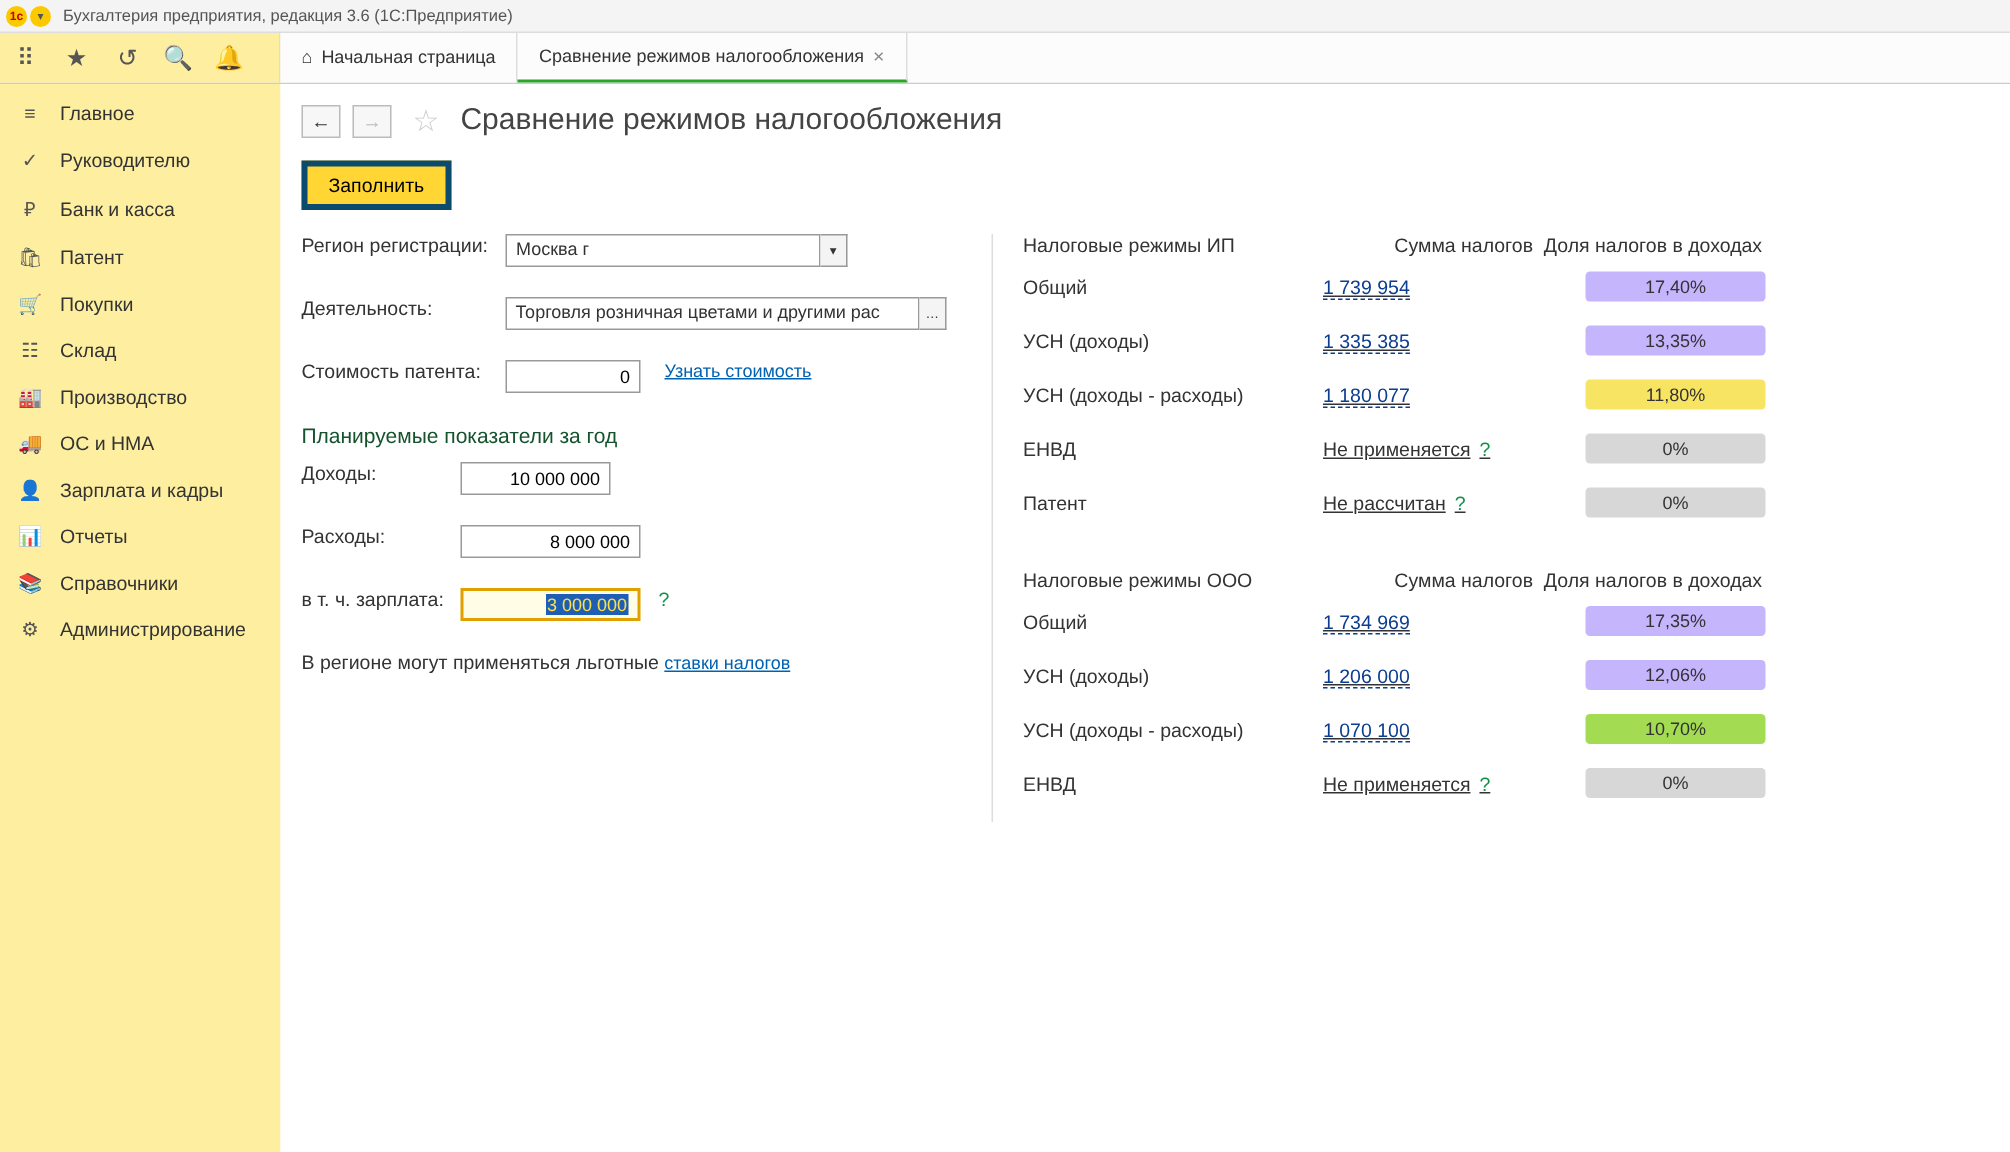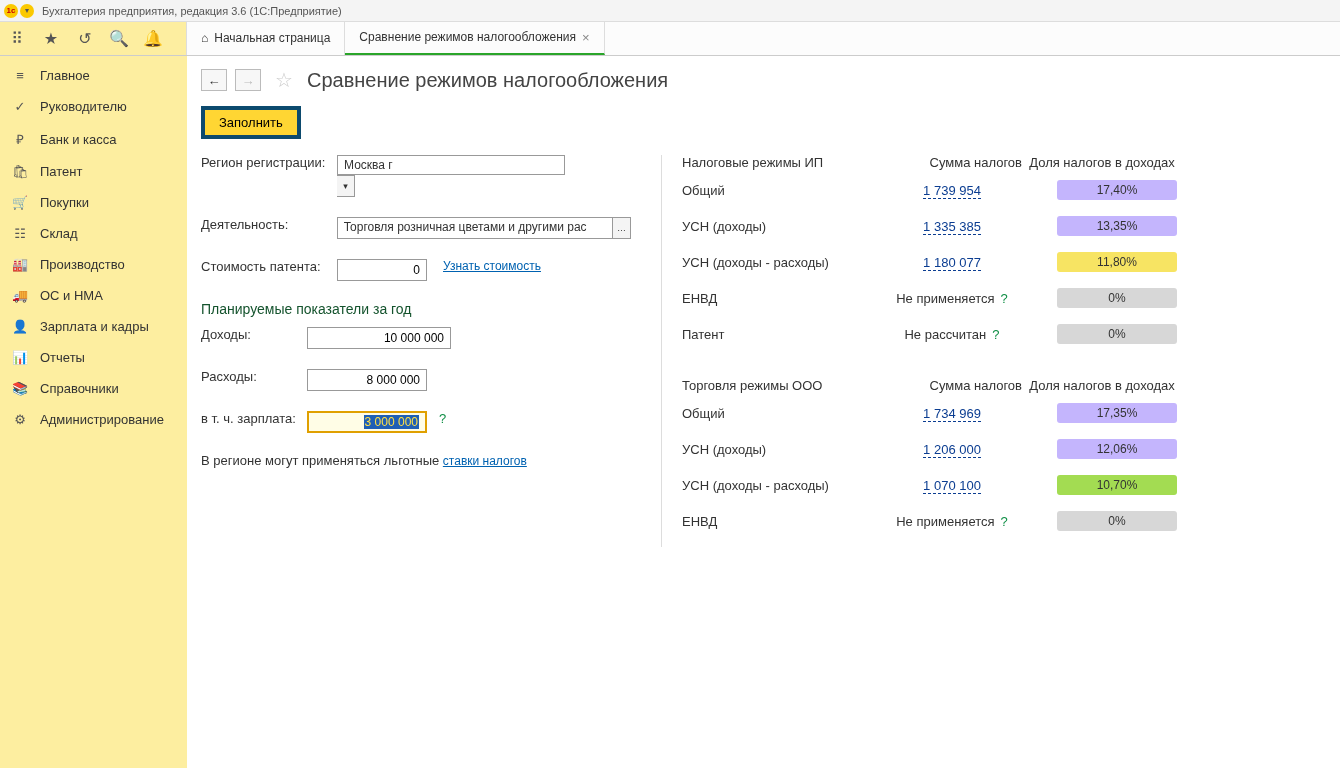--- a/index.html
+++ b/index.html
@@ -49,21 +49,21 @@
 .selected-text { background: #1e5fb5; color: #fde047; padding: 0 1px; }
 .help { color: #108f46; cursor: pointer; font-size: 13px; margin-left: 6px; }
 .note { font-size: 13px; color: #333; margin-top: 6px; }
 
 .rhdr { display: flex; font-size: 13px; color: #333; margin-bottom: 10px; }
 .rhdr .c1 { width: 200px; }
 .rhdr .c2 { width: 140px; text-align: right; }
 .rhdr .c3 { width: 160px; text-align: center; }
 .rrow { display: flex; align-items: center; margin-bottom: 16px; font-size: 13px; }
 .rrow .c1 { width: 200px; }
-.rrow .c2 { width: 140px; text-align: center; }
+.rrow .c2 { width: 140px; text-align: left; text-decoration: underline; }
 .rrow .c2 .amt { color: #0b3d91; text-decoration: none; border-bottom: 1px dashed #0b3d91; cursor: pointer; }
 .rrow .c2 .na { color: #333; }
 .rrow .c3 { width: 160px; text-align: center; padding-left: 30px; }
 .pill { display: inline-block; width: 120px; padding: 3px 0; border-radius: 3px; font-size: 12px; text-align: center; }
 .pill.red { background: #c4b5fd; }
 .pill.yellow { background: #f7e463; }
 .pill.green { background: #a3dc52; }
 .pill.gray { background: #d7d7d7; }
 .section-gap { height: 18px; }
 </style>
@@ -155,21 +155,21 @@
       <span class="star">☆</span>
       <span class="page-title">Сравнение режимов налогообложения</span>
     </div>
 
     <button class="fillbtn">Заполнить</button>
 
     <div class="two-col">
       <div class="left">
         <div class="frow">
           <div class="flabel">Регион регистрации:</div>
-          <div class="sel-wrap" style="width:228px;flex-direction:column;">
+          <div class="sel-wrap" style="width:228px;">
             <div class="sel-main">Москва г</div>
             <div class="sel-btn">▾</div>
           </div>
         </div>
         <div class="frow">
           <div class="flabel">Деятельность:</div>
           <div class="sel-wrap" style="width:295px;">
             <div class="sel-main">Торговля розничная цветами и другими рас</div>
             <div class="sel-btn">…</div>
           </div>
@@ -177,21 +177,21 @@
         <div class="frow">
           <div class="flabel">Стоимость патента:</div>
           <input class="finput num" value="0" style="">
           <span class="link" style="margin-left:10px;">Узнать стоимость</span>
         </div>
 
         <div class="section-h">Планируемые показатели за год</div>
 
         <div class="frow">
           <div class="flabel" style="width:100px;">Доходы:</div>
-          <input class="finput num" style="width: 144px;" value="10 000 000">
+          <input class="finput num" style="width: 100px;" value="10 000 000">
         </div>
         <div class="frow">
           <div class="flabel" style="width:100px;">Расходы:</div>
           <input class="finput num" style="width: 120px;" value="8 000 000">
         </div>
         <div class="frow">
           <div class="flabel" style="width:100px;">в т. ч. зарплата:</div>
           <div class="finput num highlight-input" style="width:120px; display:flex; align-items:center; justify-content:flex-end;">
             <span class="selected-text">3 000 000</span>
           </div>
@@ -233,21 +233,21 @@
             <div class="rrow">
               <div class="c1">Патент</div>
               <div class="c2"><span class="na">Не рассчитан</span><span class="help">?</span></div>
               <div class="c3"><span class="pill gray">0%</span></div>
             </div>
           </div>
 
         <div class="section-gap"></div>
 
         <div class="rhdr">
-          <div class="c1">Торговля режимы ООО</div>
+          <div class="c1">Налоговые режимы ООО</div>
           <div class="c2">Сумма налогов</div>
           <div class="c3">Доля налогов в доходах</div>
         </div>
         <div id="ooo-rows">
             <div class="rrow">
               <div class="c1">Общий</div>
               <div class="c2"><span class="amt">1 734 969</span></div>
               <div class="c3"><span class="pill red">17,35%</span></div>
             </div>
             <div class="rrow">

